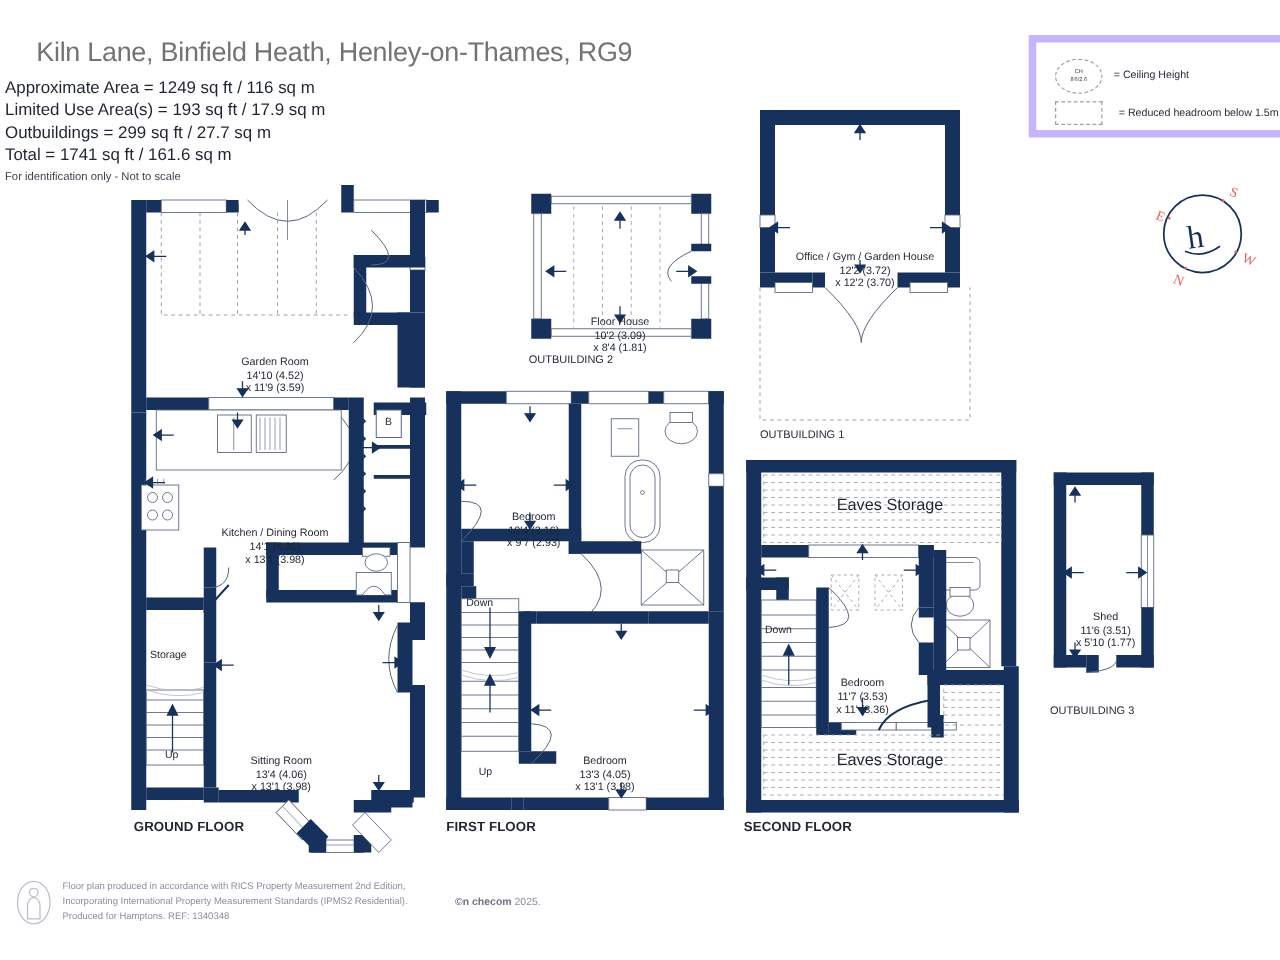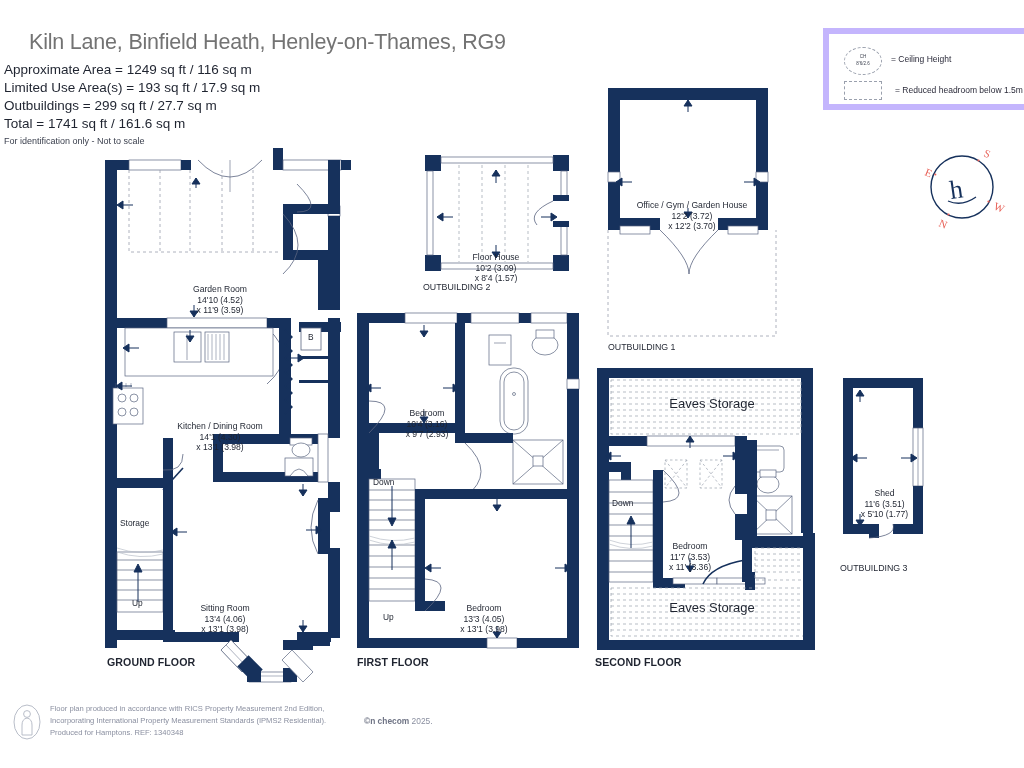--- a/index.html
+++ b/index.html
@@ -562,21 +562,21 @@
 <div class="abs rlabel" style="left:633px;top:152px;width:118px">
   <div class="nm">Office / Gym / Garden House</div>
   <div>12'2 (3.72)</div>
   <div>x 12'2 (3.70)</div>
 </div>
 <div class="abs obflab" style="left:608px;top:342px">OUTBUILDING 1</div>
 
 <div class="abs rlabel" style="left:452px;top:204px;width:88px">
   <div class="nm">Floor House</div>
   <div>10'2 (3.09)</div>
-  <div>x 8'4 (1.57)</div>
+  <div>x 8'4 (1.81)</div>
 </div>
 <div class="abs obflab" style="left:423px;top:282px">OUTBUILDING 2</div>
 
 <div class="abs rlabel" style="left:843px;top:440px;width:83px">
   <div class="nm">Shed</div>
   <div>11'6 (3.51)</div>
   <div>x 5'10 (1.77)</div>
 </div>
 <div class="abs obflab" style="left:840px;top:563px">OUTBUILDING 3</div>
 

